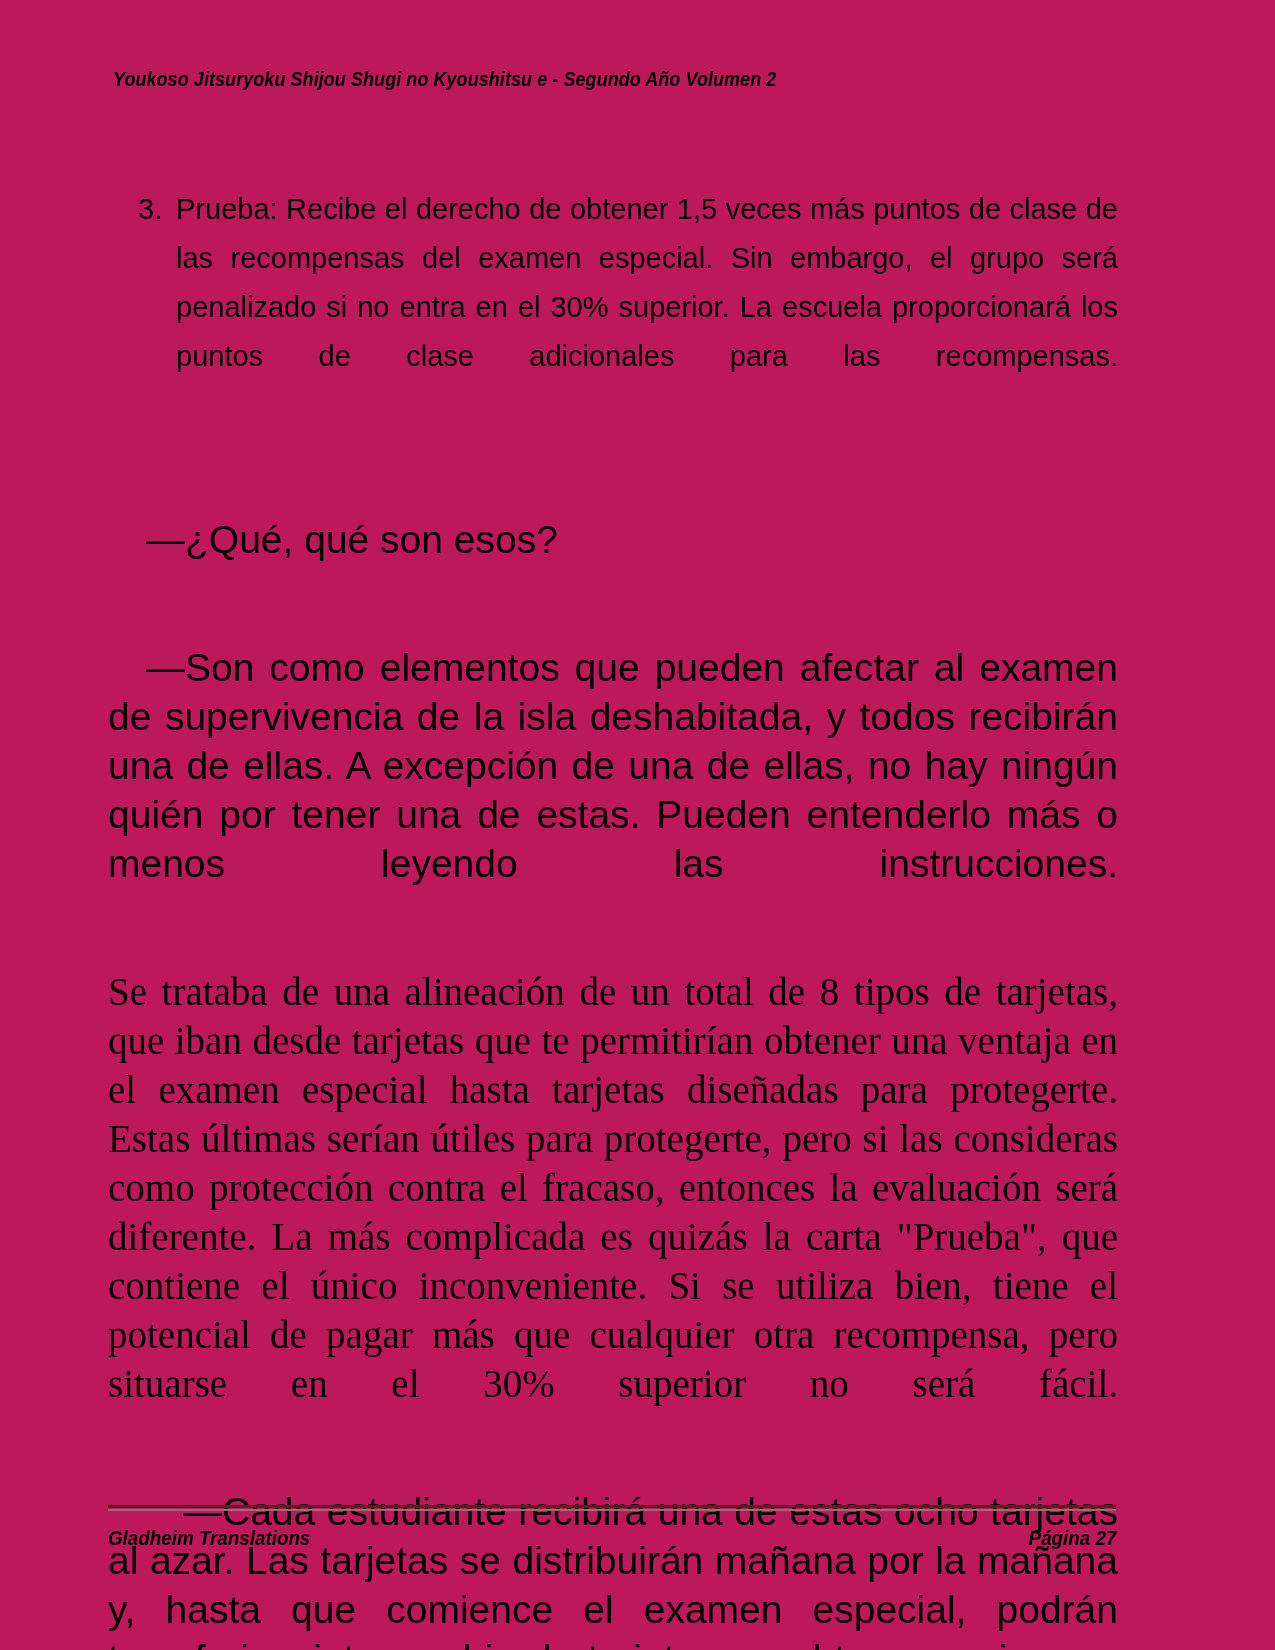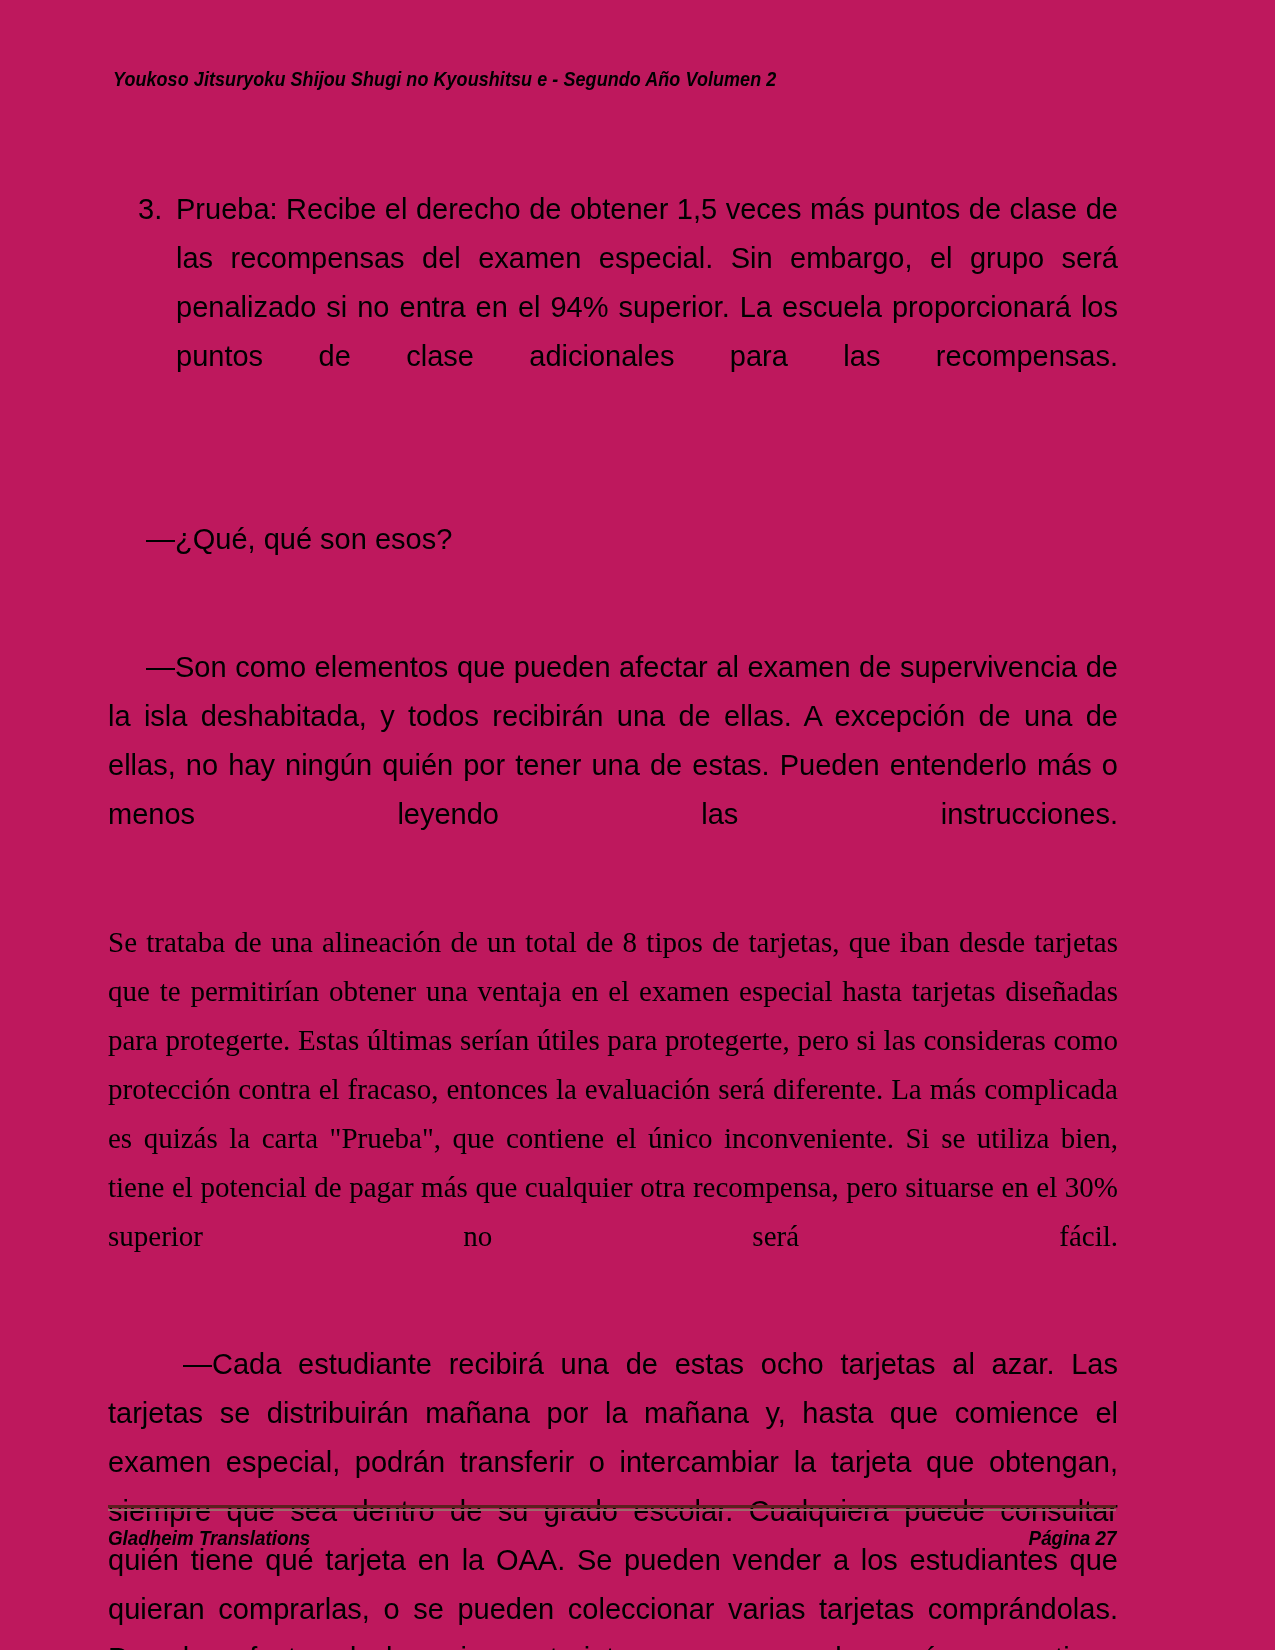--- a/index.html
+++ b/index.html
@@ -46,21 +46,21 @@
 
   
   .content {
     position: absolute;
     left: 108px;
     top: 185px;
     width: 1010px;
   }
 
   .para {
-    font-size: 29px;
+    font-size: 39px;
     line-height: 49px;
     text-align: justify;
     text-justify: inter-word;
     margin: 0;
     color: #000000;
     font-stretch: condensed;
     transform: scaleX(1);
   }
 
   .para.indent-dash {
@@ -151,21 +151,21 @@
 <div class="page">
 
   <div class="page-header">
     <div class="header-title">Youkoso Jitsuryoku Shijou Shugi no Kyoushitsu e - Segundo Año Volumen 2</div>
   </div>
 
   <div class="content">
 
     <div class="list-item">
       <span class="marker">3.</span>
-      <span class="item-text">Prueba: Recibe el derecho de obtener 1,5 veces más puntos de clase de las recompensas del examen especial. Sin embargo, el grupo será penalizado si no entra en el 94% superior. La escuela proporcionará los puntos de clase adicionales para las recompensas.</span>
+      <span class="item-text">Prueba: Recibe el derecho de obtener 1,5 veces más puntos de clase de las recompensas del examen especial. Sin embargo, el grupo será penalizado si no entra en el 30% superior. La escuela proporcionará los puntos de clase adicionales para las recompensas.</span>
     </div>
 
     <div class="spacer-xl"></div>
 
     <p class="para indent-dash no-justify" style="text-align:left;">—¿Qué, qué son esos?</p>
 
     <div class="spacer-sm"></div>
 
     <p class="para indent-dash">—Son como elementos que pueden afectar al examen de supervivencia de la isla deshabitada, y todos recibirán una de ellas. A excepción de una de ellas, no hay ningún quién por tener una de estas. Pueden entenderlo más o menos leyendo las instrucciones.</p>
 

